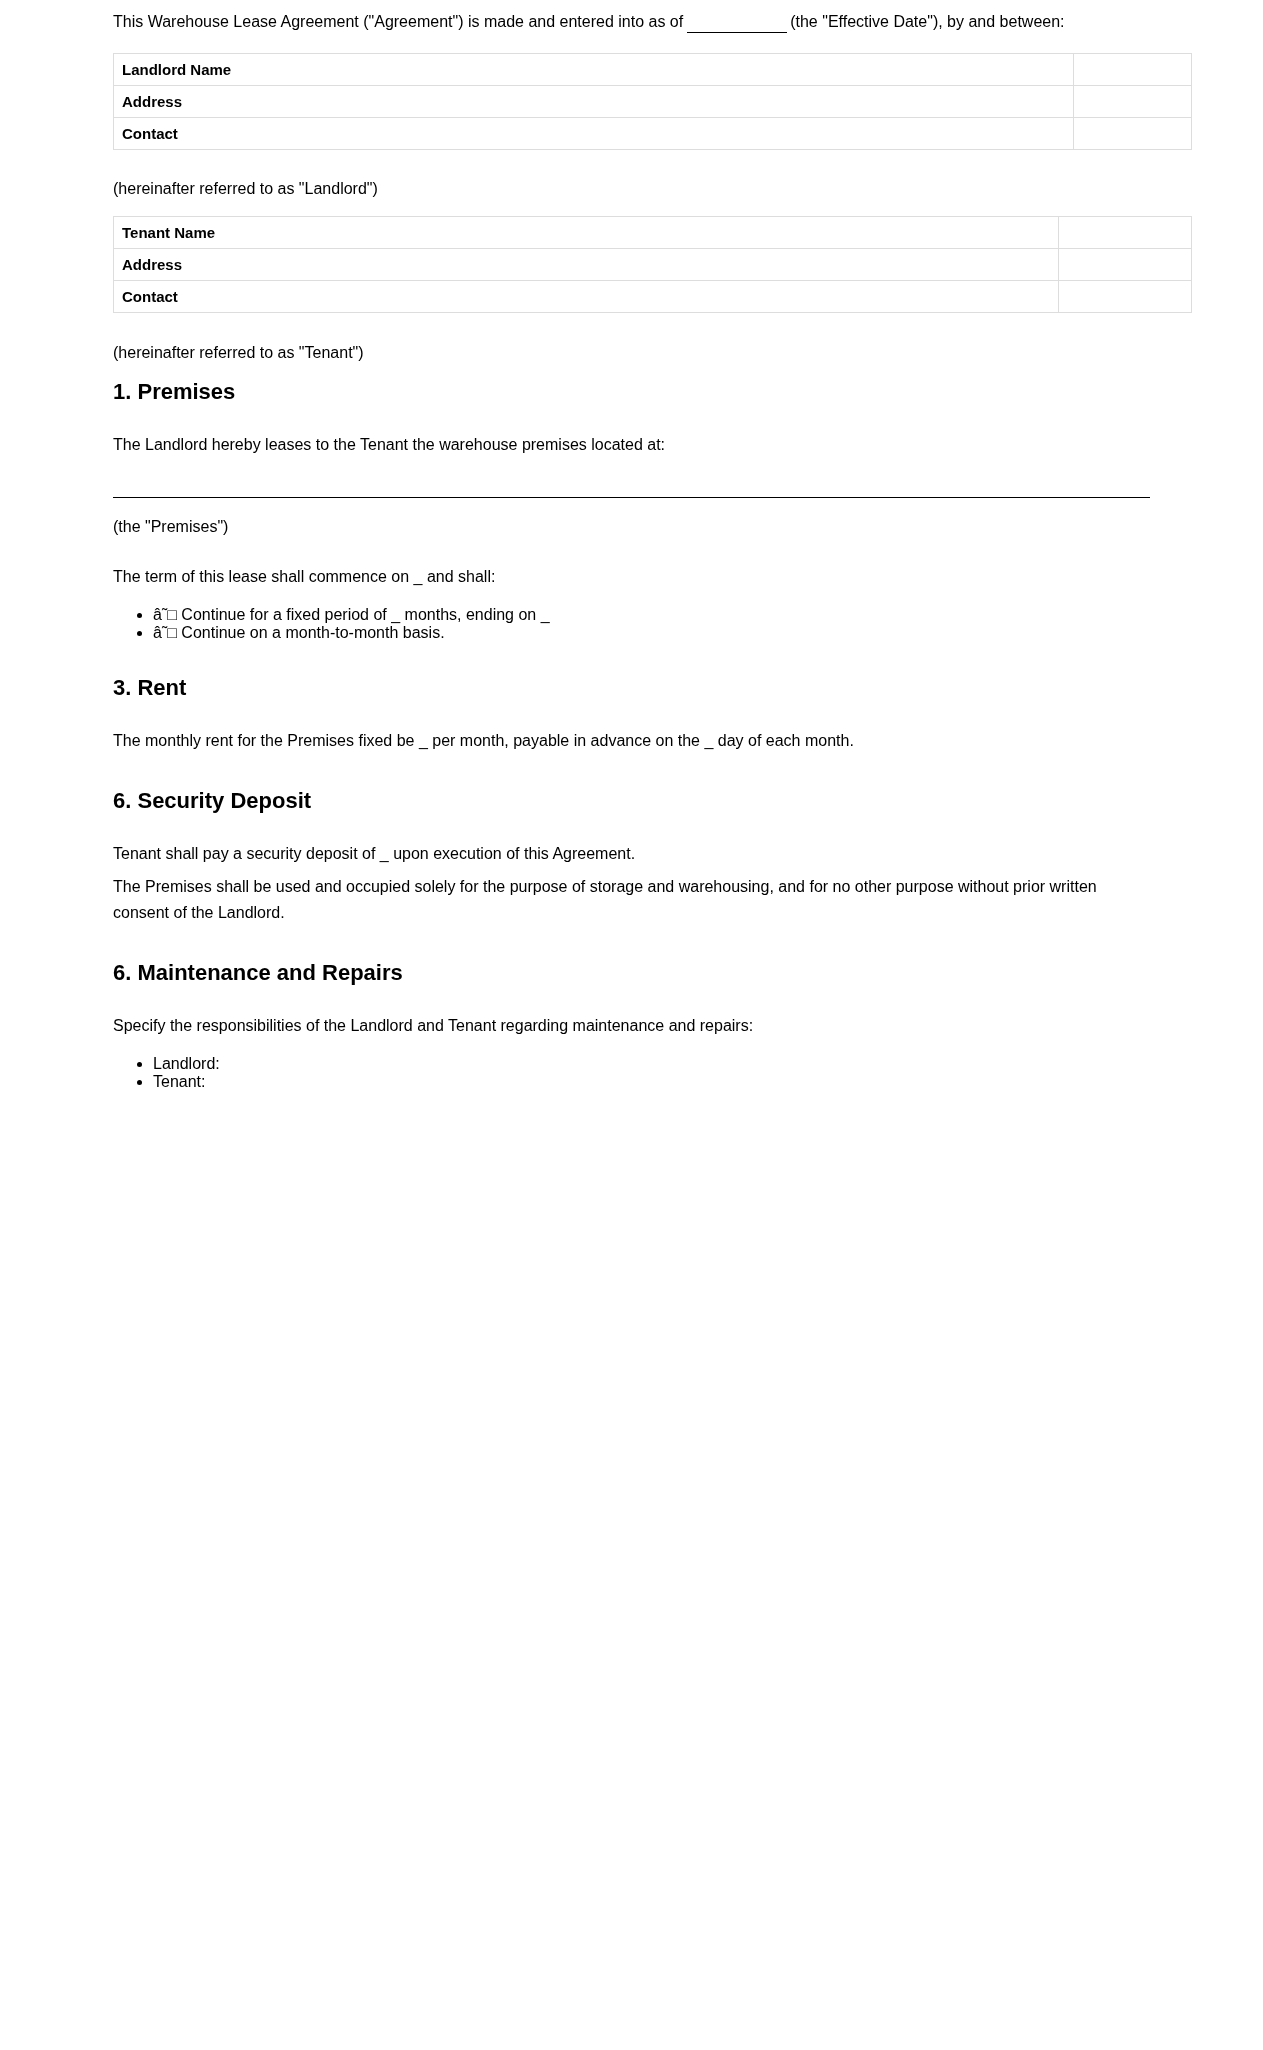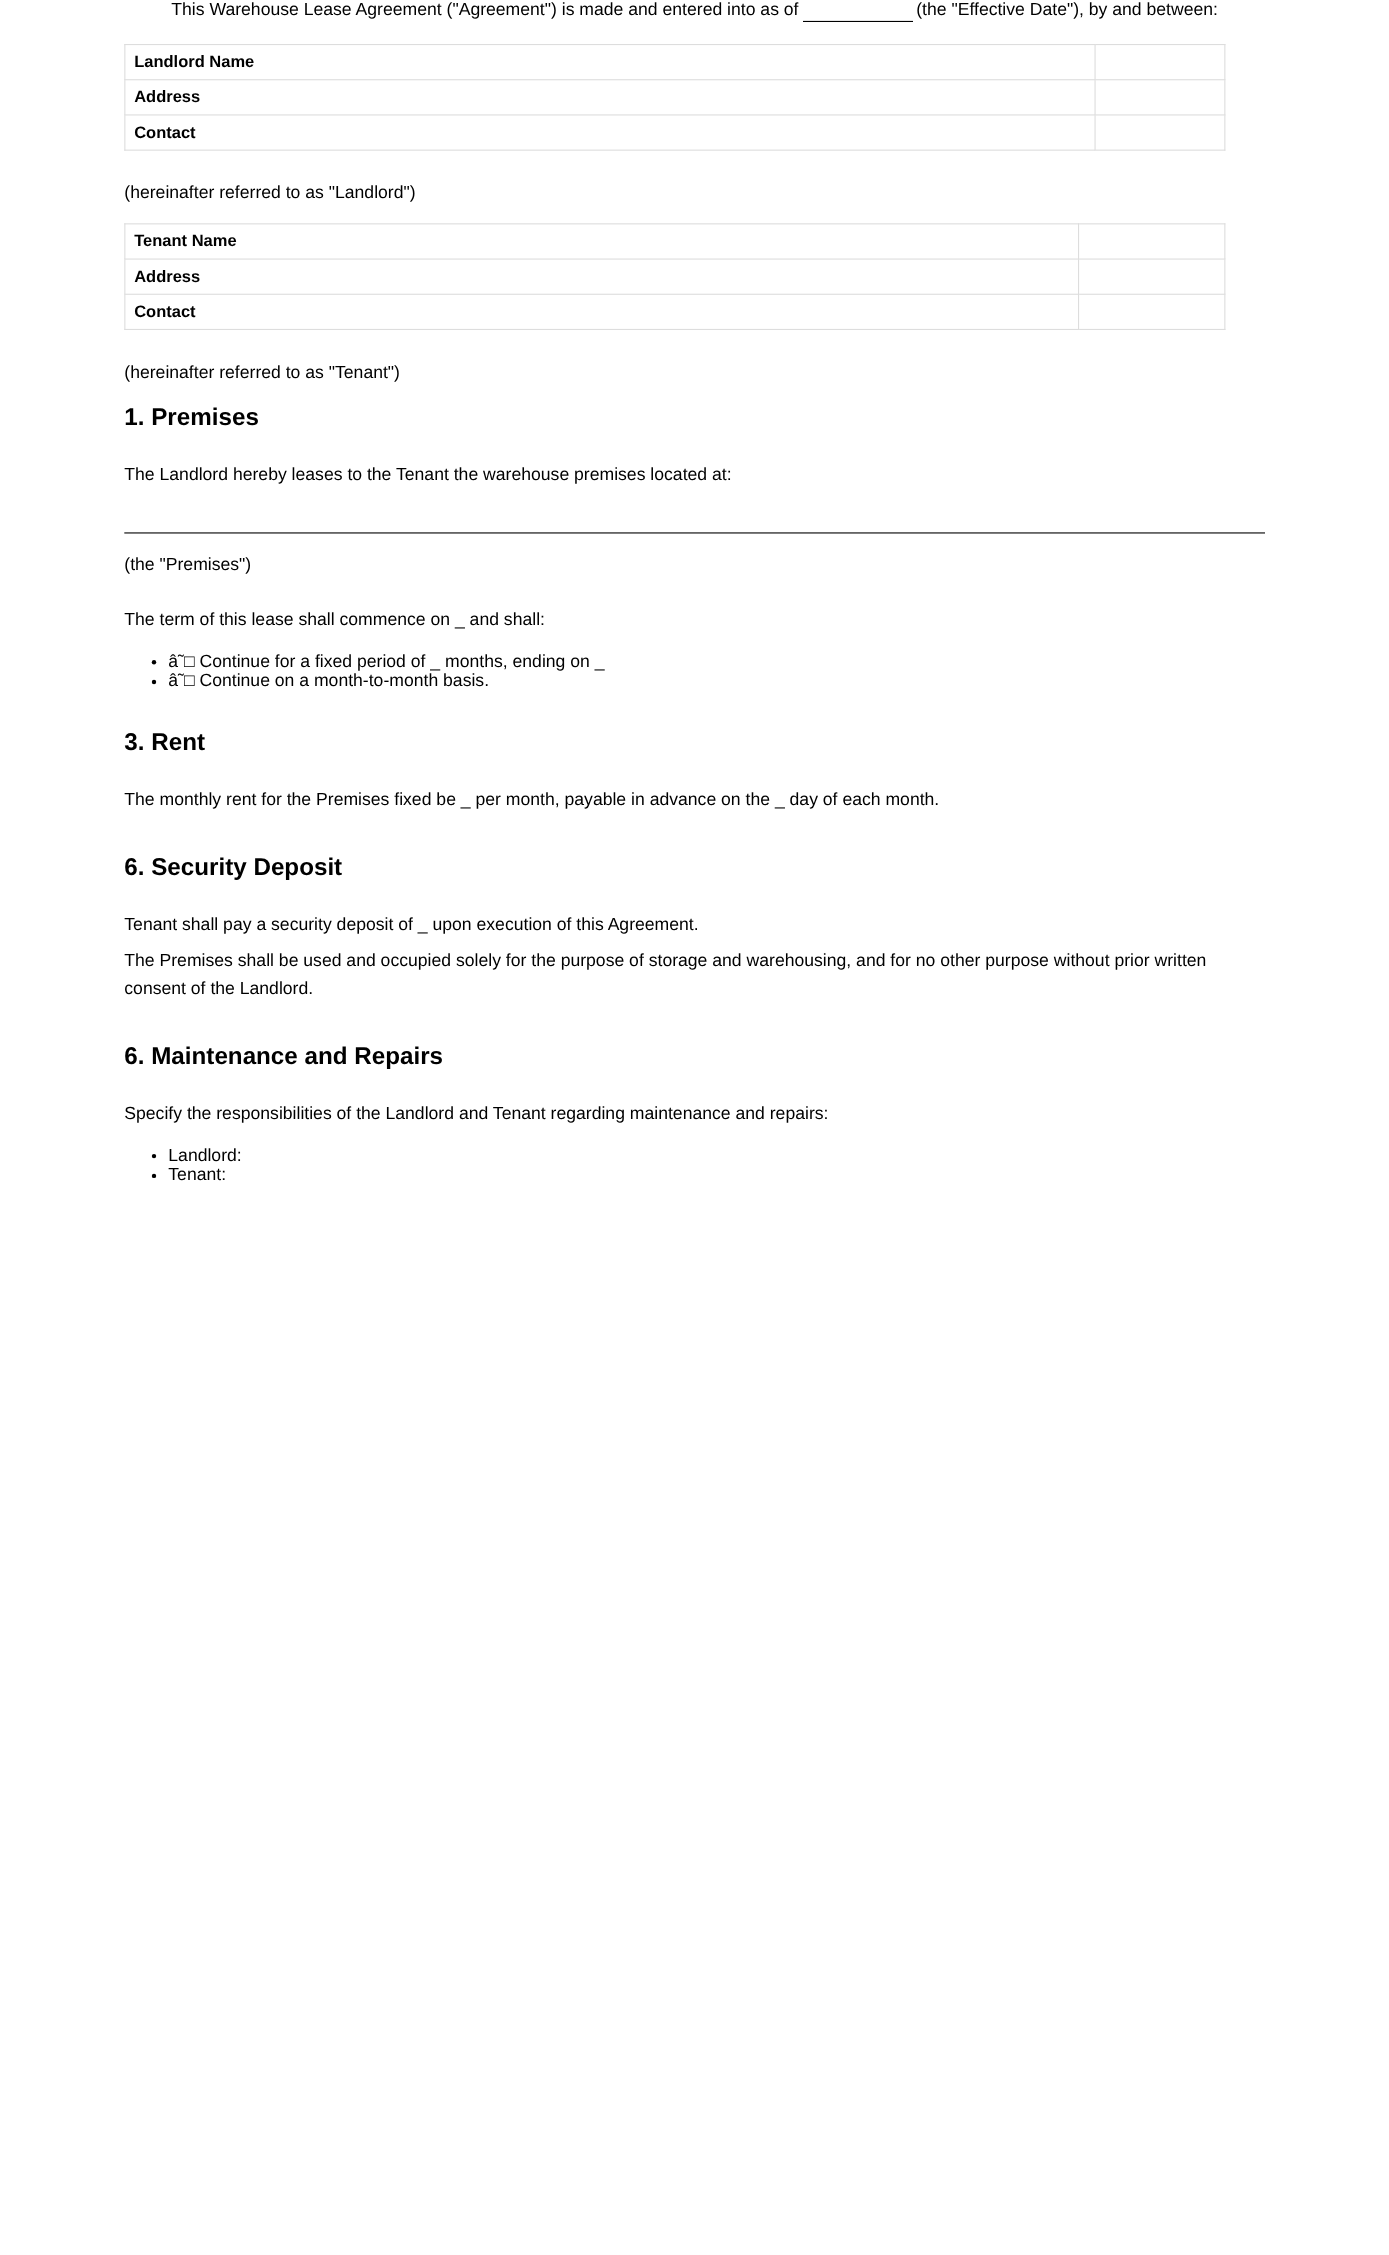--- a/index.html
+++ b/index.html
@@ -22,31 +22,31 @@
     font-size: 30px;
     line-height: 36px;
     font-weight: bold;
     text-align: center;
   }
   p {
     margin: 0;
     font-size: 16px;
     line-height: 20px;
   }
-  .intro { margin-top: 0; text-align: center; }
+  .intro { margin-top: 12px; }
   .blank {
     display: inline-block;
     width: 100px;
     border-bottom: 1.5px solid #000;
     height: 18px;
     vertical-align: -6px;
     margin: 0 3px 0 4px;
   }
   table.party {
-    width: 1001px;
+    width: 1079px;
     border-collapse: collapse;
     font-size: 15px;
   }
   table.party td {
     border: 1.5px solid #dddddd;
     height: 32px;
     padding: 0 0 0 8px;
     box-sizing: border-box;
   }
   table.party td.label { font-weight: bold; }

